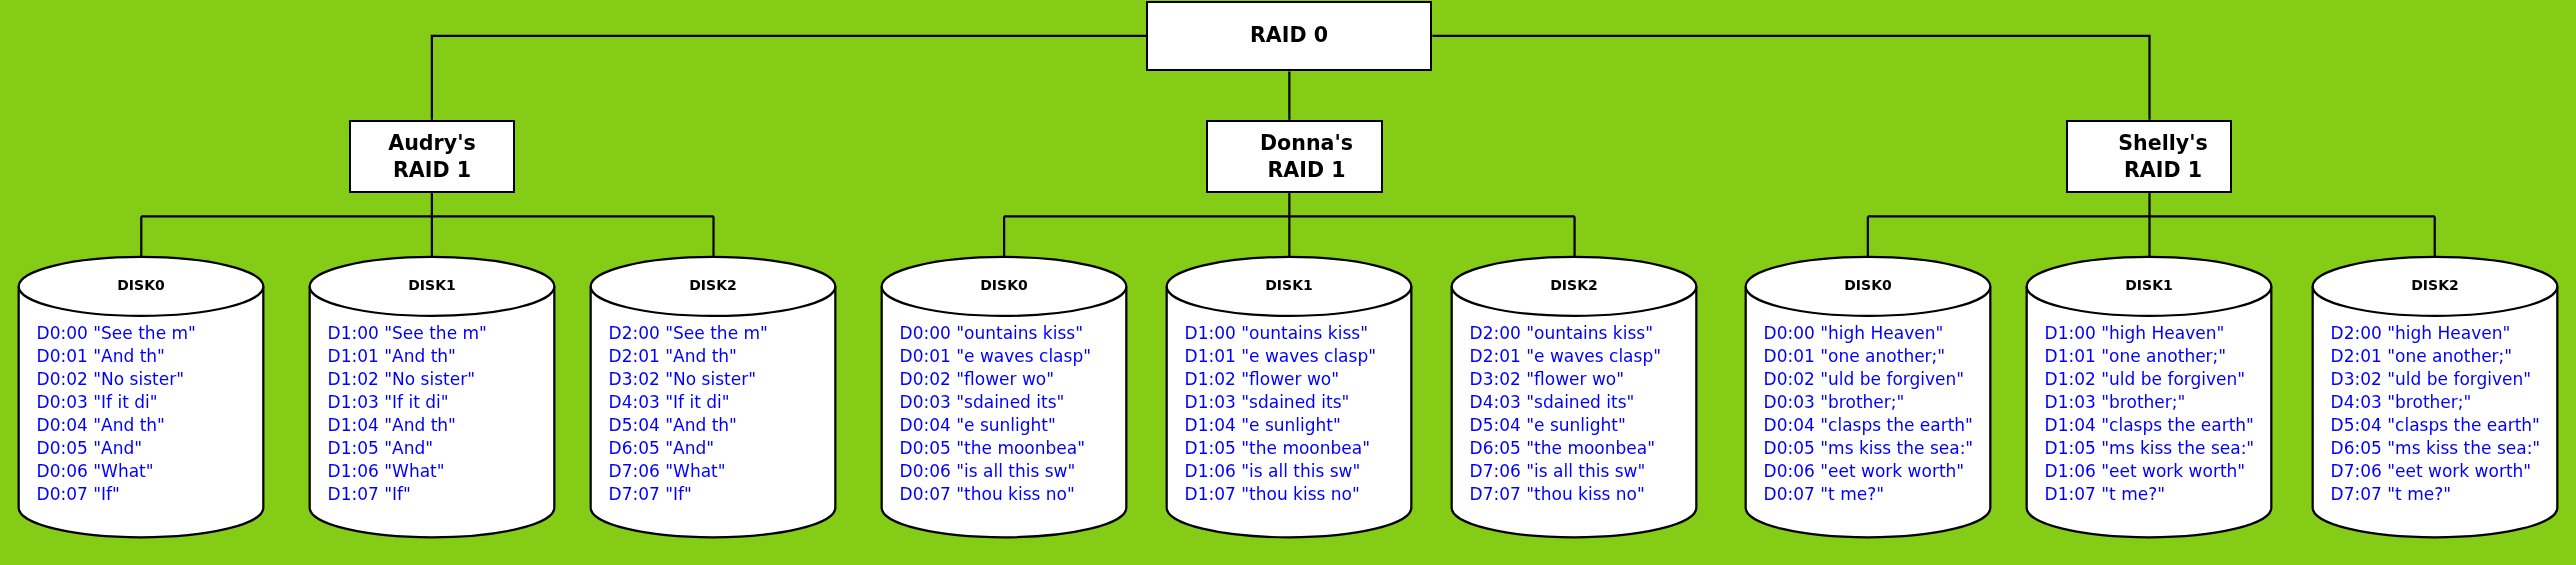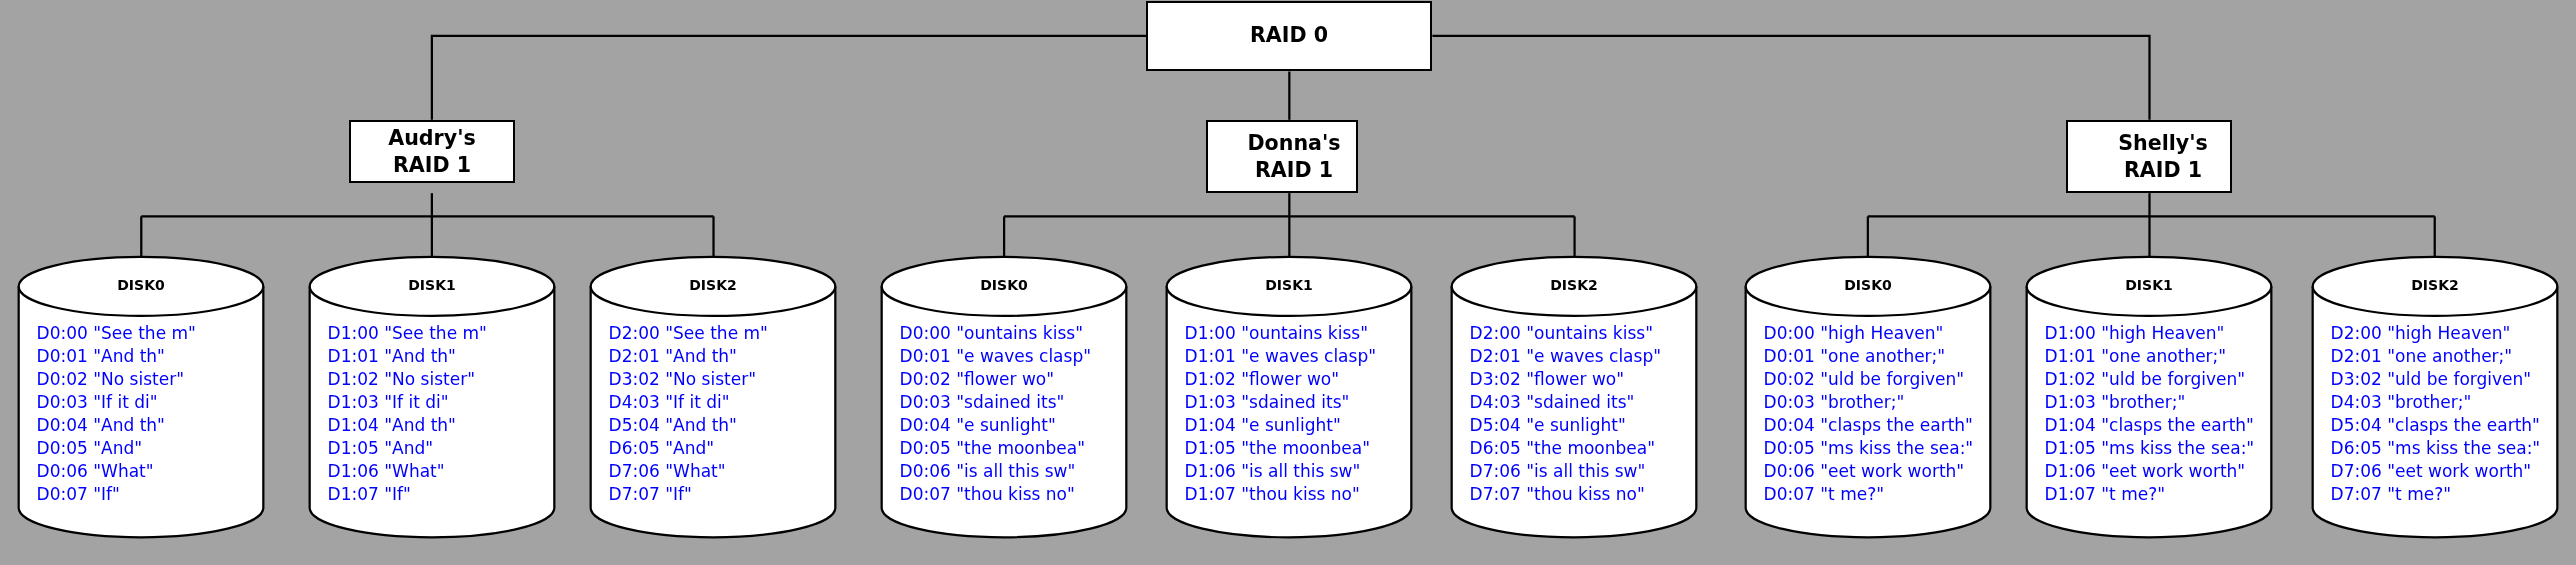--- a/index.html
+++ b/index.html
@@ -1,19 +1,19 @@
 <!DOCTYPE html>
 <html style="font-size:14.3px"><head>
 <meta charset="utf-8">
 <style>
   html,body{margin:0;padding:0;background:#ffffff;}
   .stage{
     position:relative;
     width:2576px;height:566px;
-    background:#a3a3a3;
+    background:#84cc16;
     font-family:"DejaVu Sans","Liberation Sans",sans-serif;
     overflow:hidden;
   }
   .wires{position:absolute;left:0;top:0;}
   .node{
     position:absolute;
     box-sizing:border-box;
     background:#ffffff;
     border:2.7px solid #000000;
     display:flex;
@@ -79,25 +79,25 @@
       <path d="M2089 242 H2723"></path>
       <path d="M2089 242 V289"></path>
       <path d="M2723 242 V289"></path>
     </g>
   </svg>
 
   <div class="node root">
     <div>RAID 0</div>
   </div>
 
-  <div class="node" style="left:349px;top:120px;width:166px;height:63px;">
+  <div class="node" style="left:349px;top:120px;width:166px;height:73px;">
     <div>Audry's</div>
     <div>RAID 1</div>
   </div>
-  <div class="node" style="left:1206px;top:120px;width:152px;height:73px;padding-left:24px;">
+  <div class="node" style="left:1206px;top:120px;width:177px;height:73px;padding-left:24px;">
     <div>Donna's</div>
     <div>RAID 1</div>
   </div>
   <div class="node" style="left:2066px;top:120px;width:166px;height:73px;padding-left:28px;">
     <div>Shelly's</div>
     <div>RAID 1</div>
   </div>
 
   <div class="disk" style="left:16px">
       <svg class="shape" width="250" height="295" viewBox="0 0 280 330">

